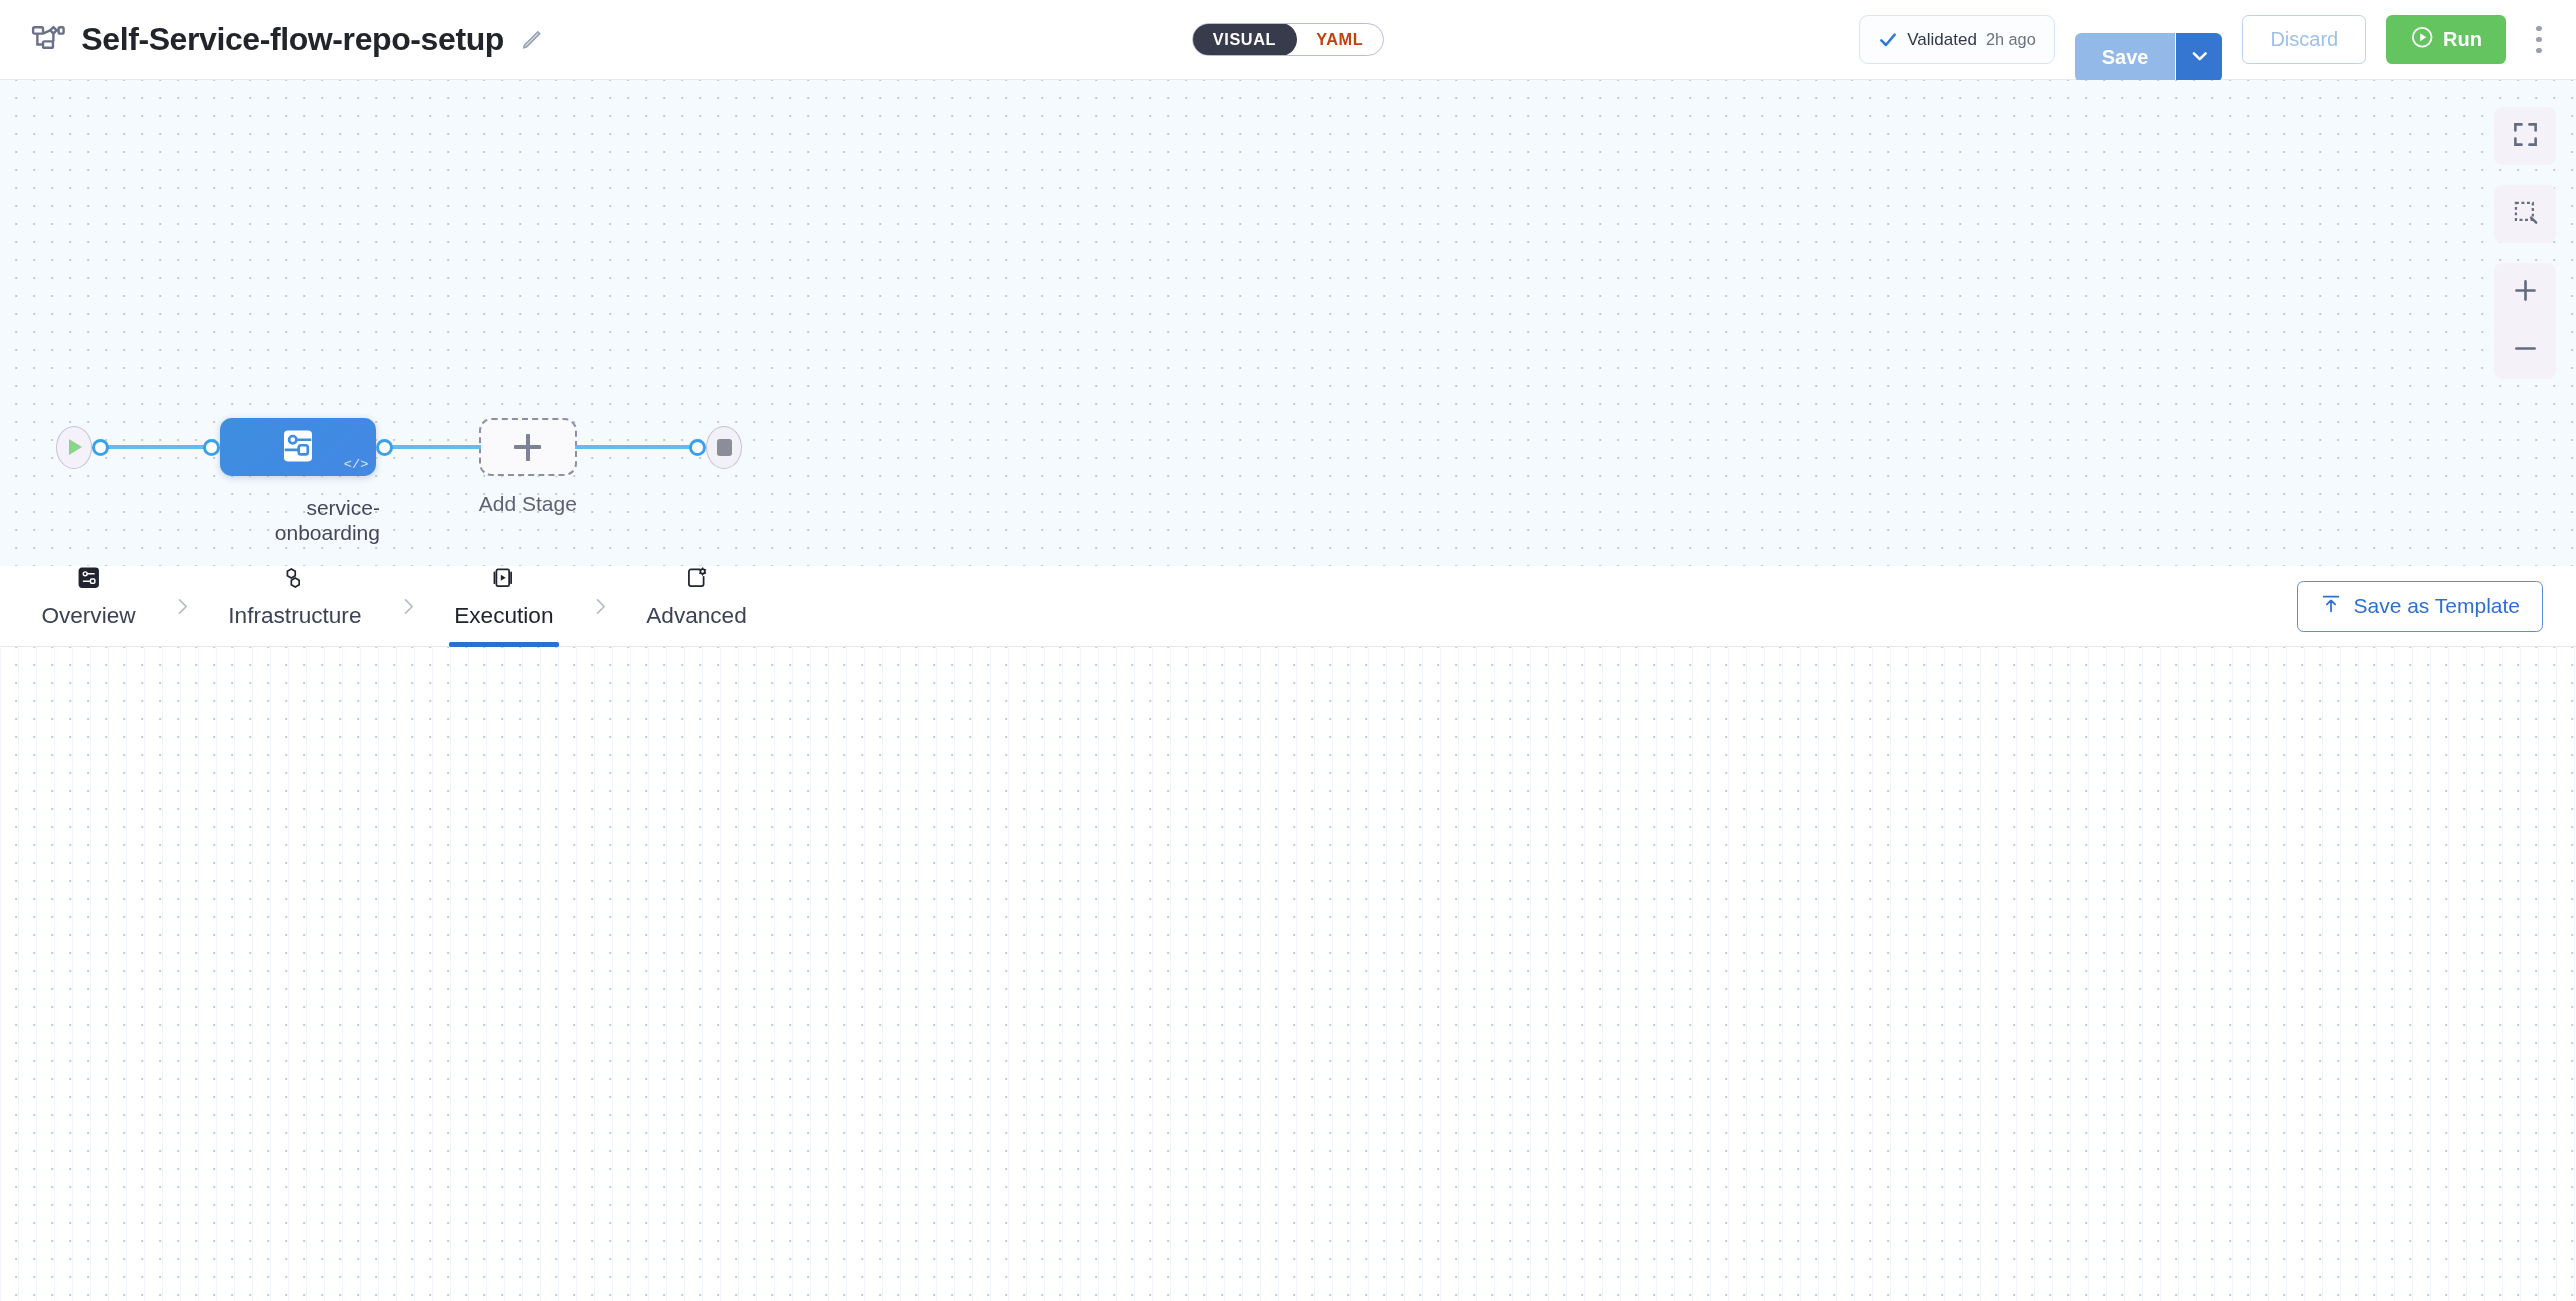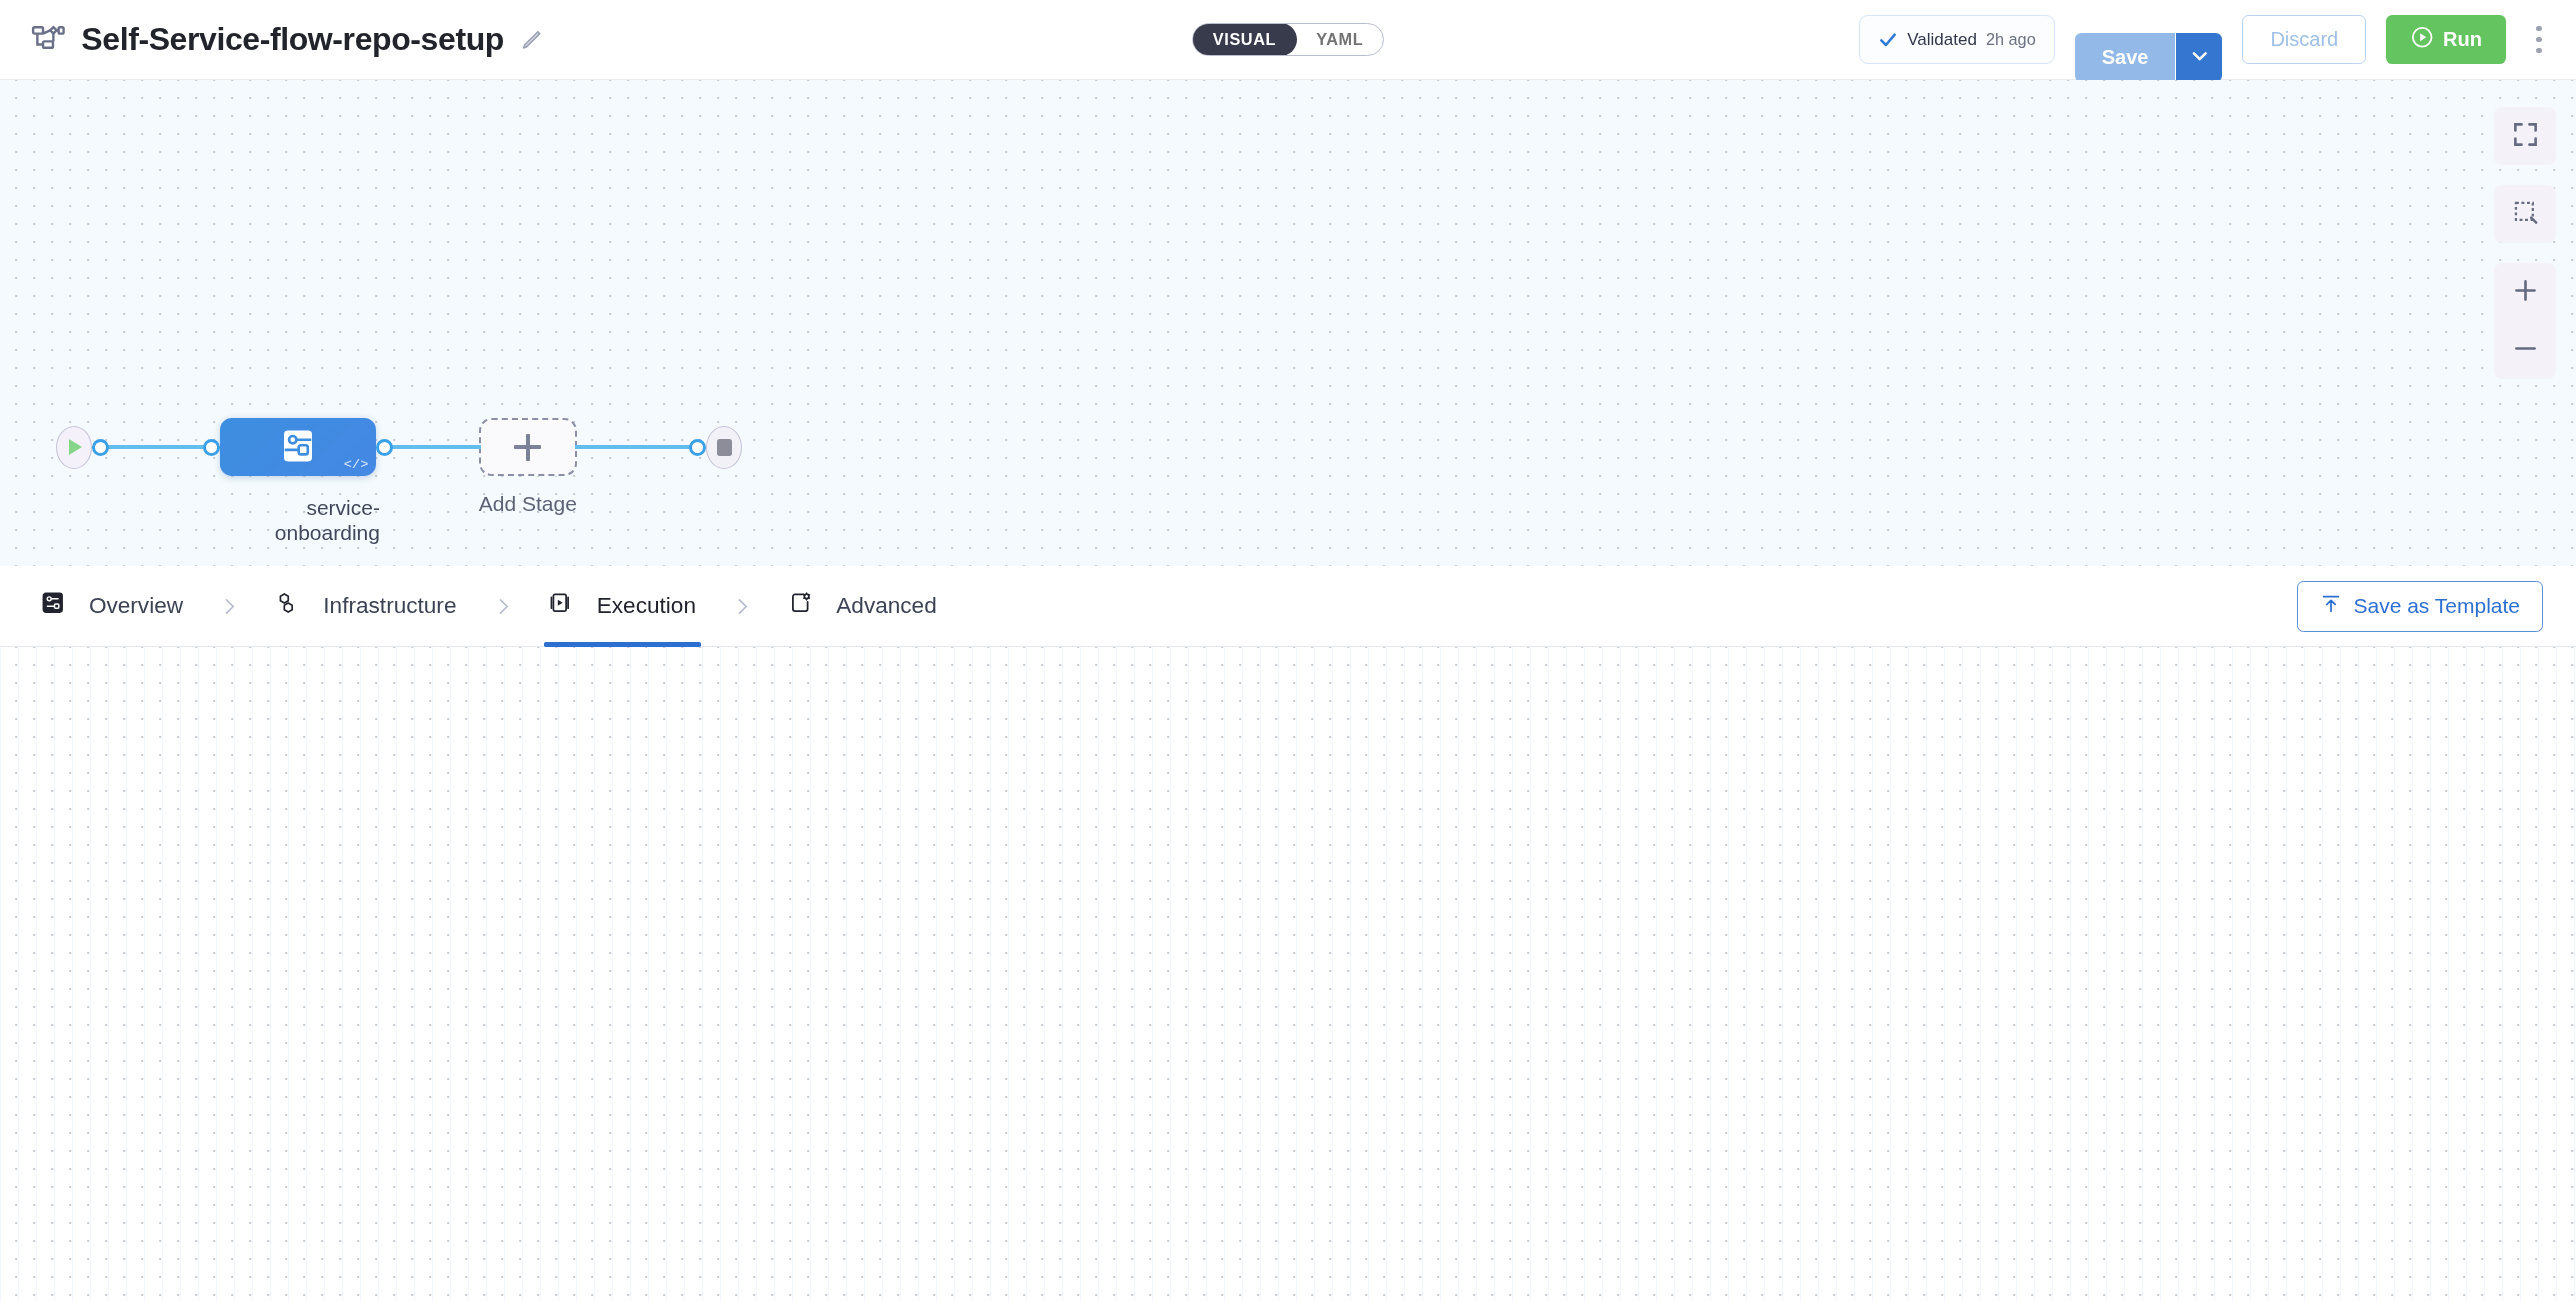--- a/index.html
+++ b/index.html
@@ -49,21 +49,21 @@
     overflow: hidden;
     background: #ffffff;
   }
   .mode-opt {
     display: flex; align-items: center; justify-content: center;
     font-size: 16.3px;
     font-weight: bold;
     letter-spacing: 0.6px;
     padding: 0 20px;
     cursor: pointer;
-    color: #737373;
+    color: #c2410c;
     background: transparent;
   }
   .mode-opt.active {
     background: #383b4c;
     color: #ffffff;
     border-radius: 904px;
     margin: -0.9px;
     padding: 0 21px;
   }
 
@@ -261,27 +261,28 @@
     height: 81px;
     background: #ffffff;
     border-bottom: 0.9px solid #e4e7ee;
     display: flex;
     align-items: center;
     padding: 0 33px 0 36px;
     position: relative;
   }
   .tabs { display: flex; align-items: center; }
   .tab {
-    display: flex; align-items: center; gap: 24px;
+    display: flex; align-items: center; gap: 8px;
     height: 81px;
     padding: 0 5.4px;
     font-size: 22.6px;
     color: #3b4253;
     cursor: pointer;
     position: relative;
+    flex-direction: column;
   }
   .tab.active { font-weight: normal; color: #20232c; }
   .tab.active::after {
     content: "";
     position: absolute; left: 0; right: 0; bottom: 0;
     height: 4.5px; background: #2c6fd1; border-radius: 1.8px;
   }
   .tab-chev { padding: 0 31px; display: flex; align-items: center; }
   .tpl-btn {
     margin-left: auto;

